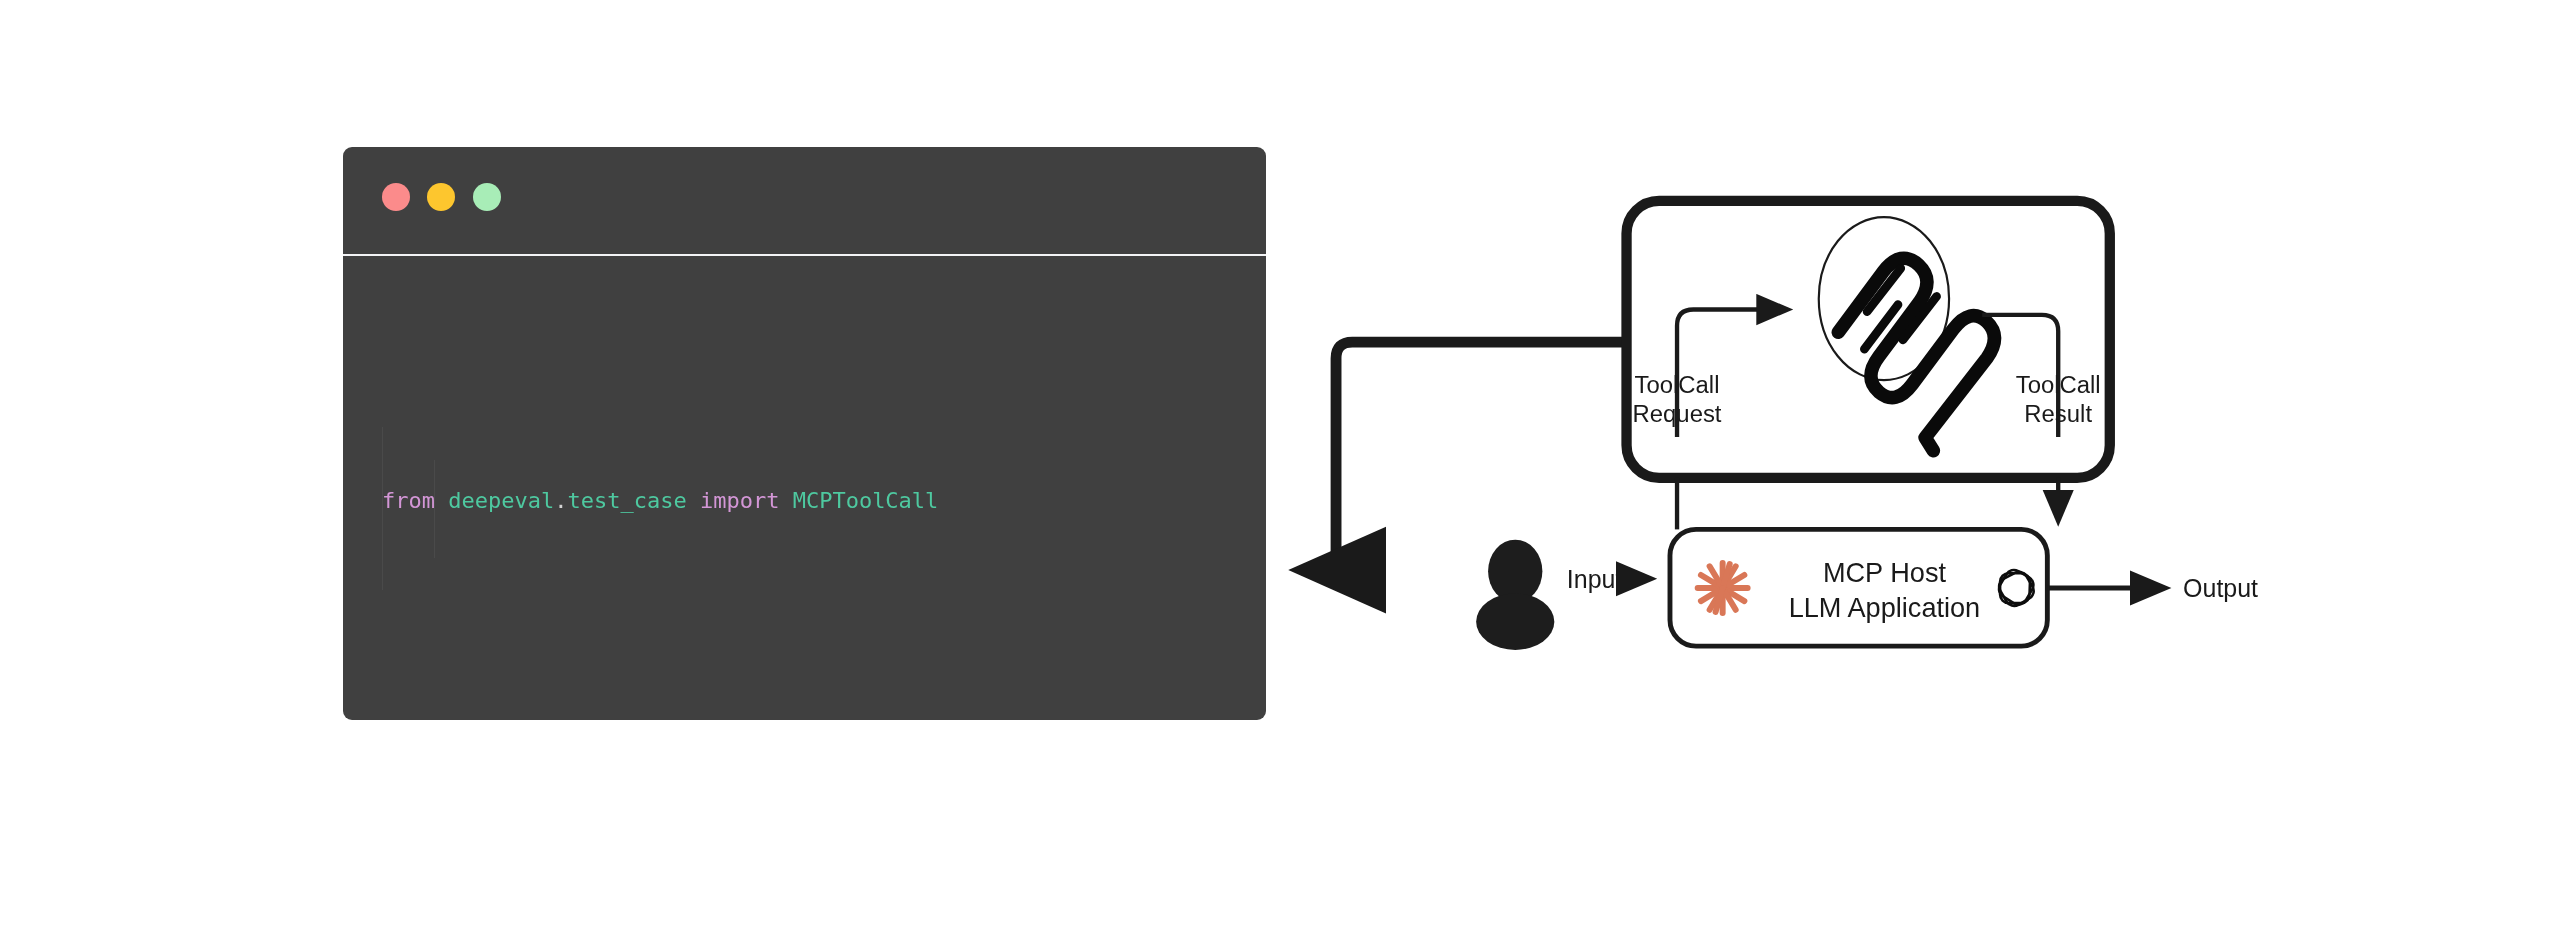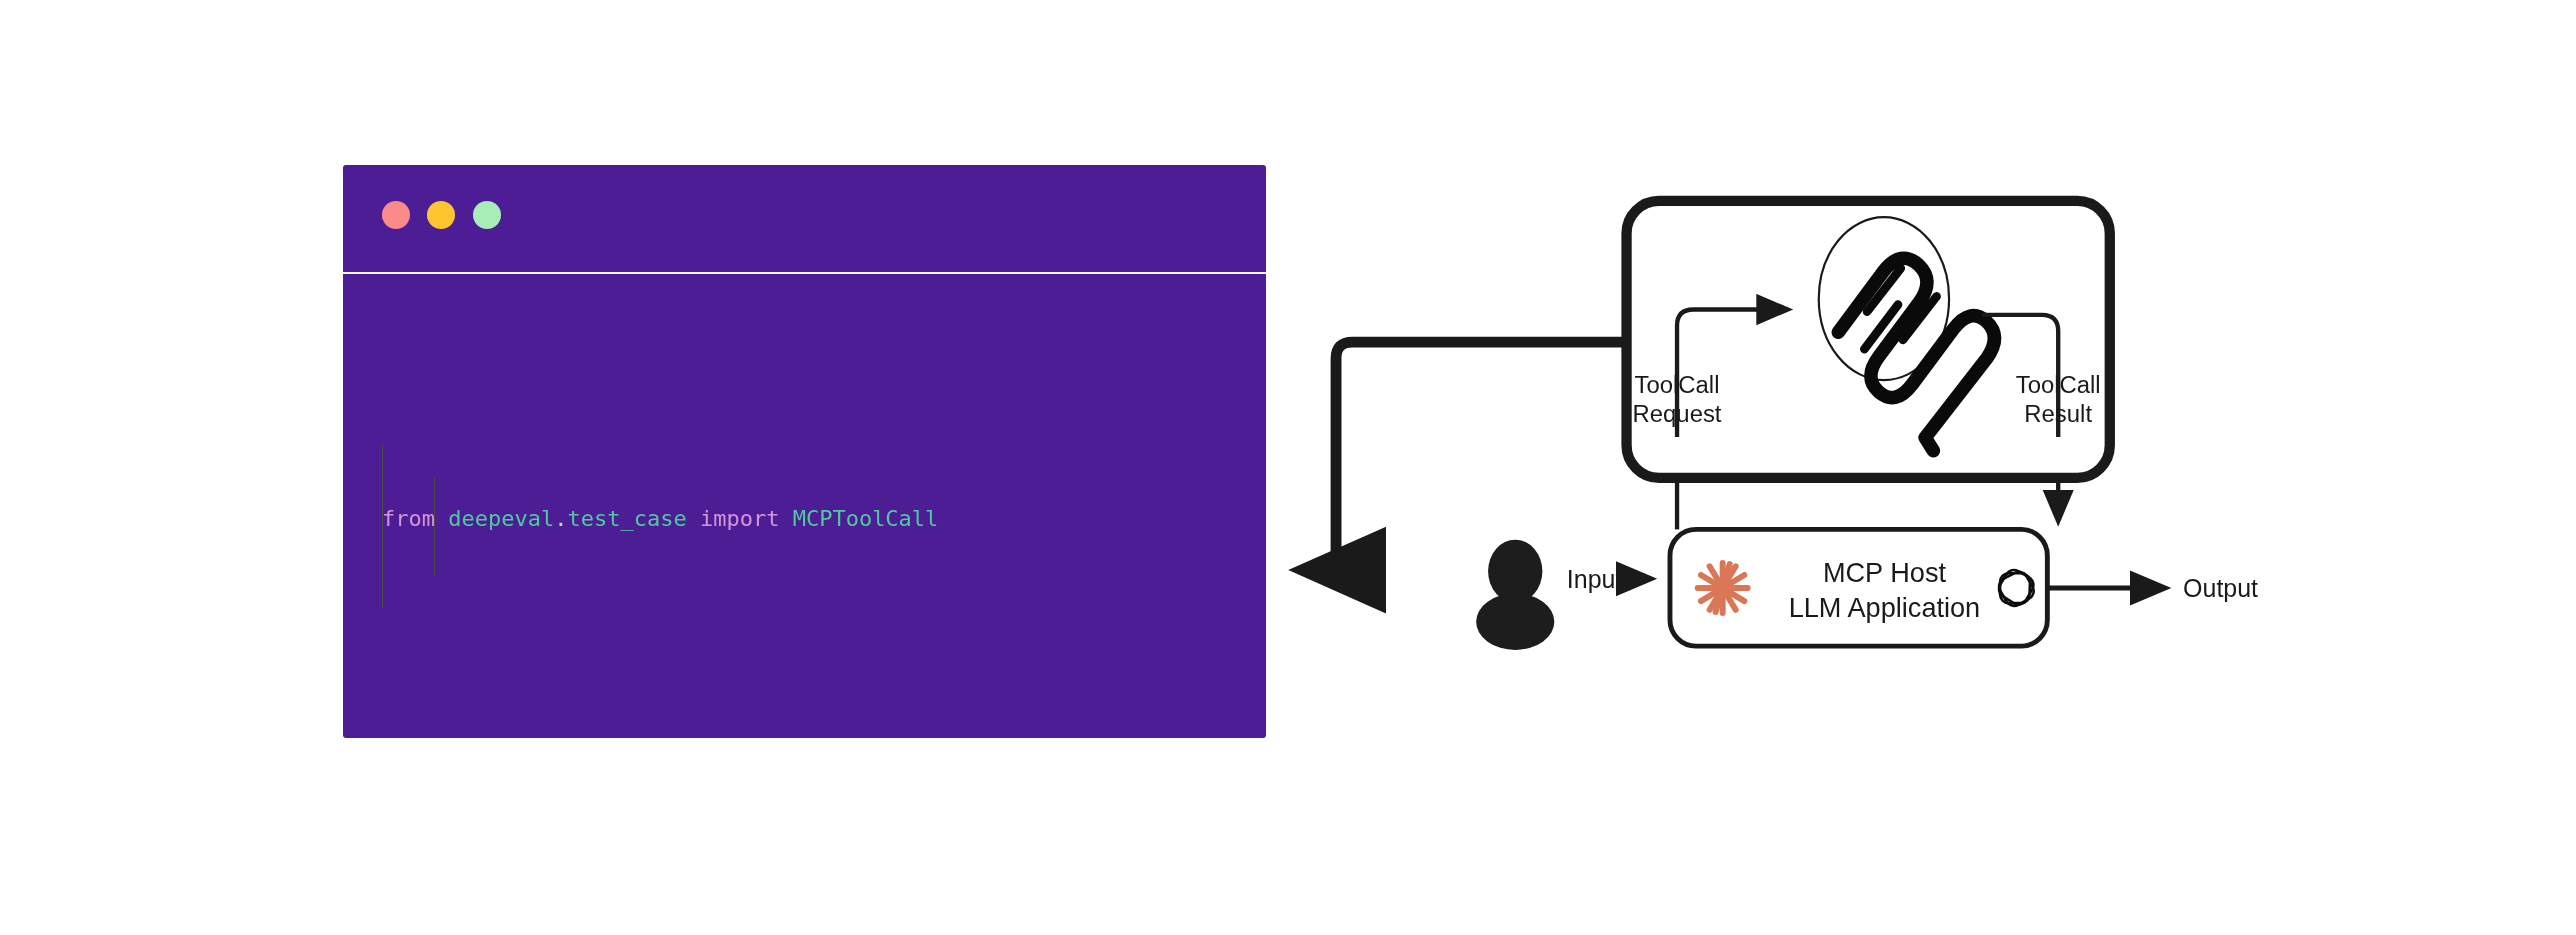--- a/index.html
+++ b/index.html
@@ -12,25 +12,25 @@
     height: 935px;
     position: relative;
     overflow: hidden;
     font-family: "Liberation Sans", sans-serif;
   }
 
   
   #code-window {
     position: absolute;
     left: 343px;
-    top: 165px;
+    top: 147px;
     width: 923px;
     height: 573px;
-    background: #4c1d95;
-    border-radius: 3px;
+    background: #404040;
+    border-radius: 9px;
     box-sizing: border-box;
     overflow: hidden;
   }
   #code-titlebar {
     position: absolute;
     left: 0; top: 0;
     width: 100%;
     height: 108px;
     box-sizing: border-box;
   }

